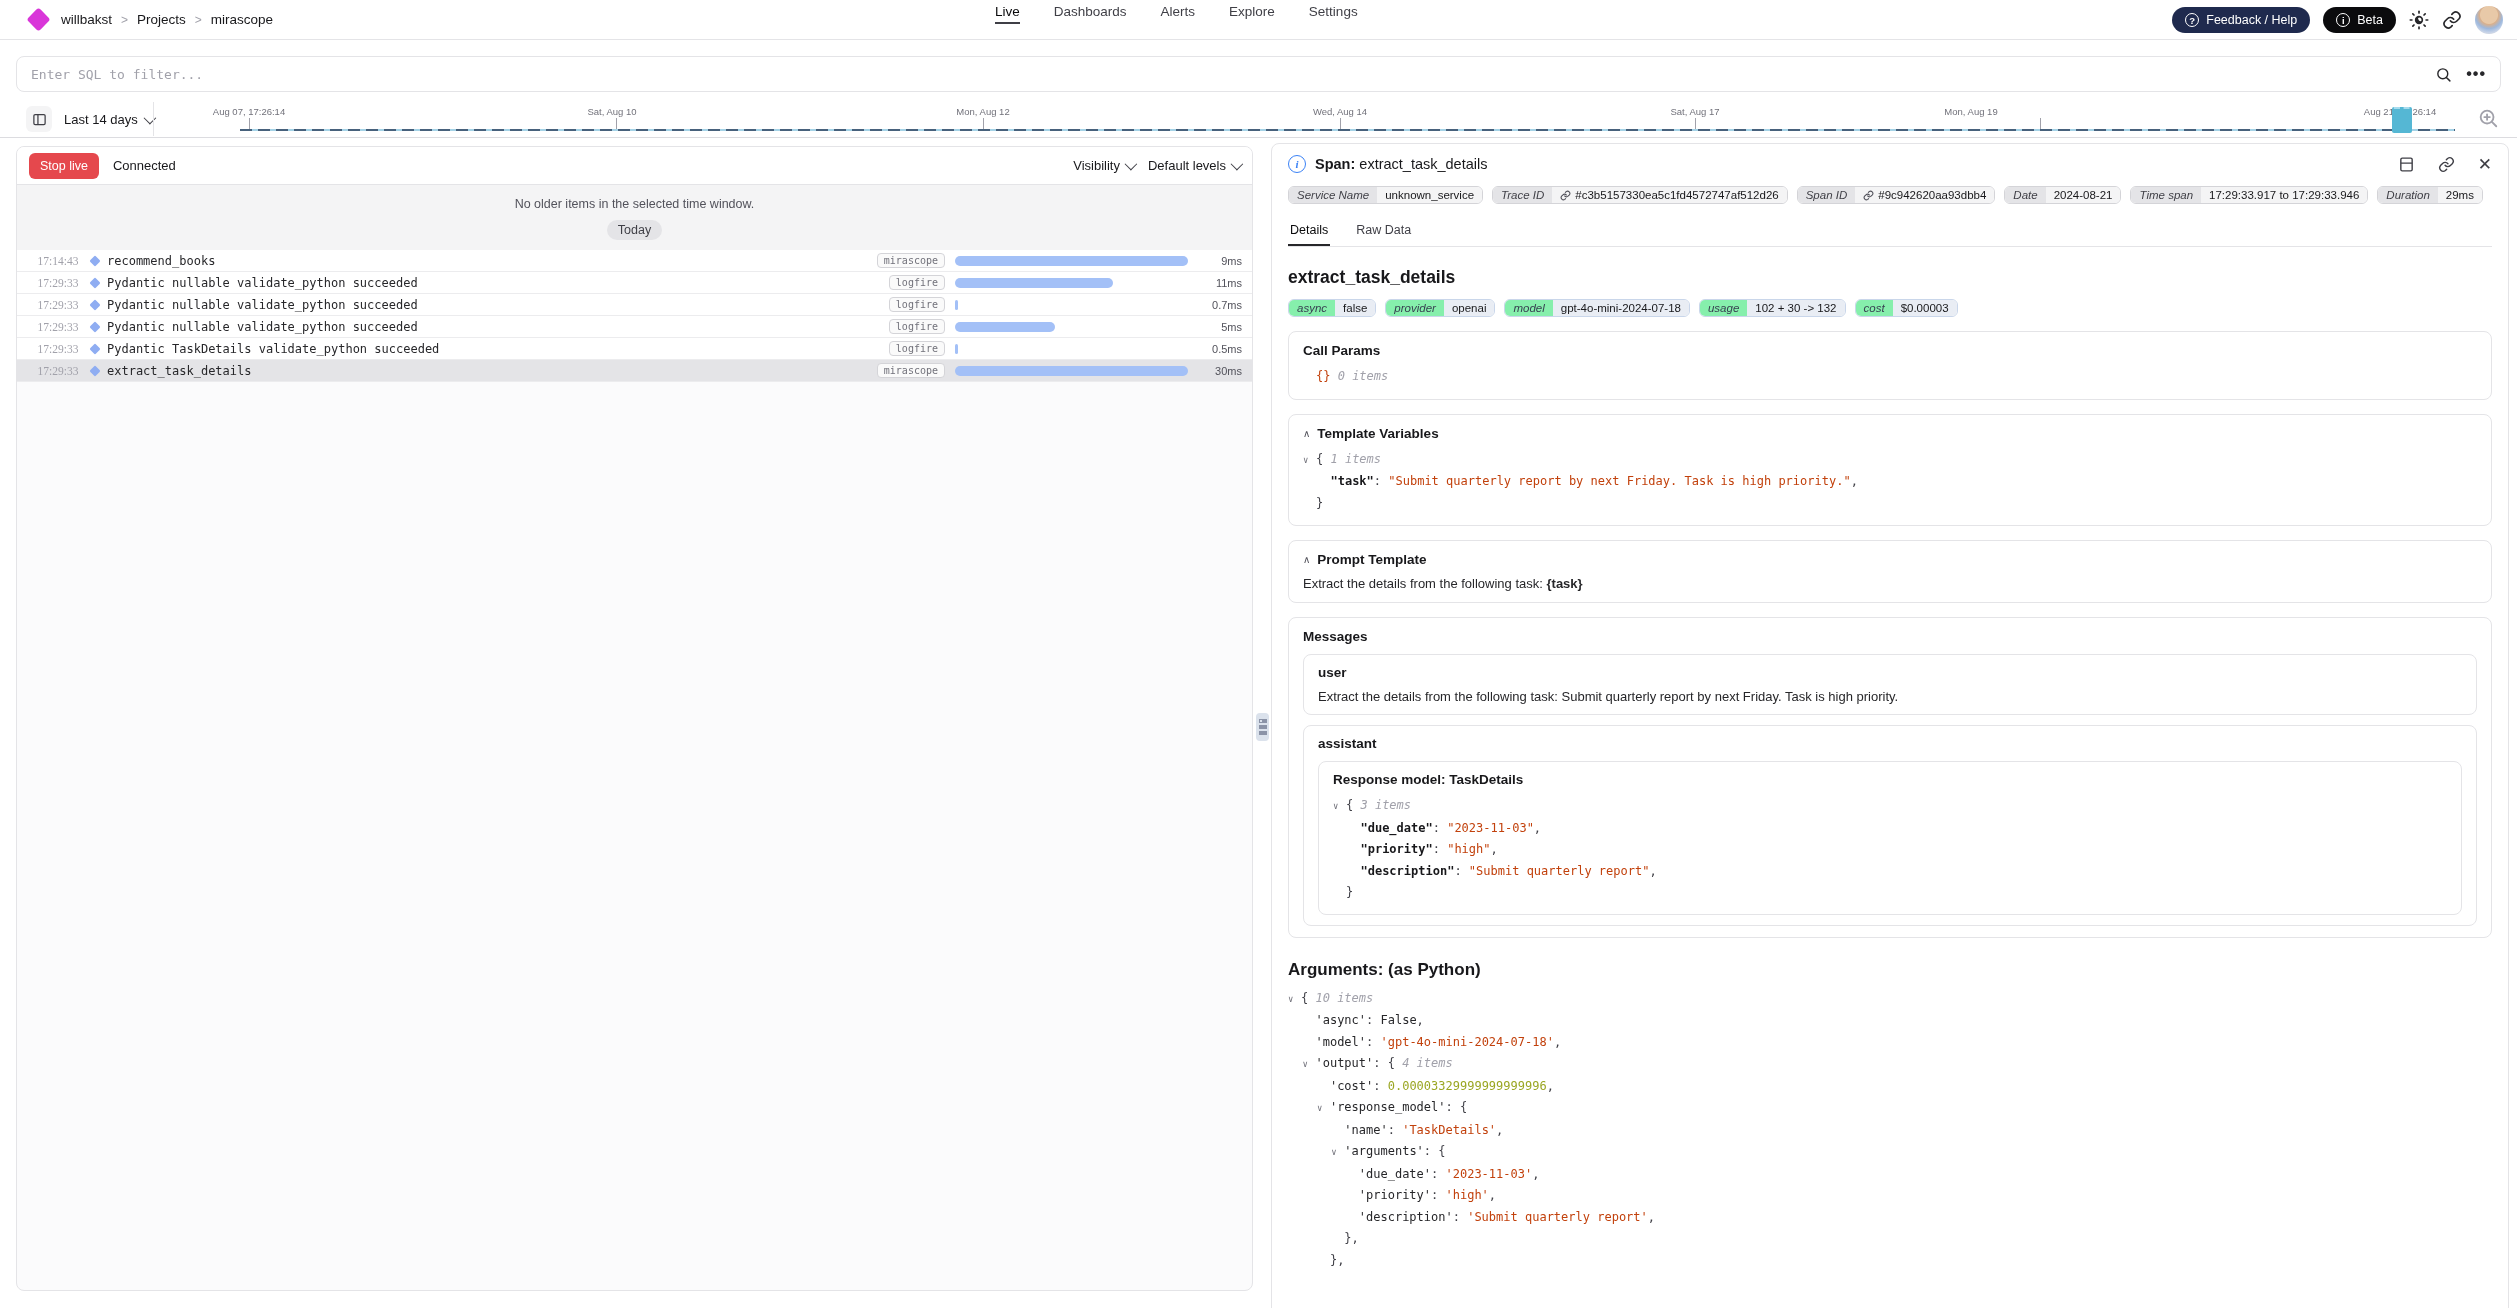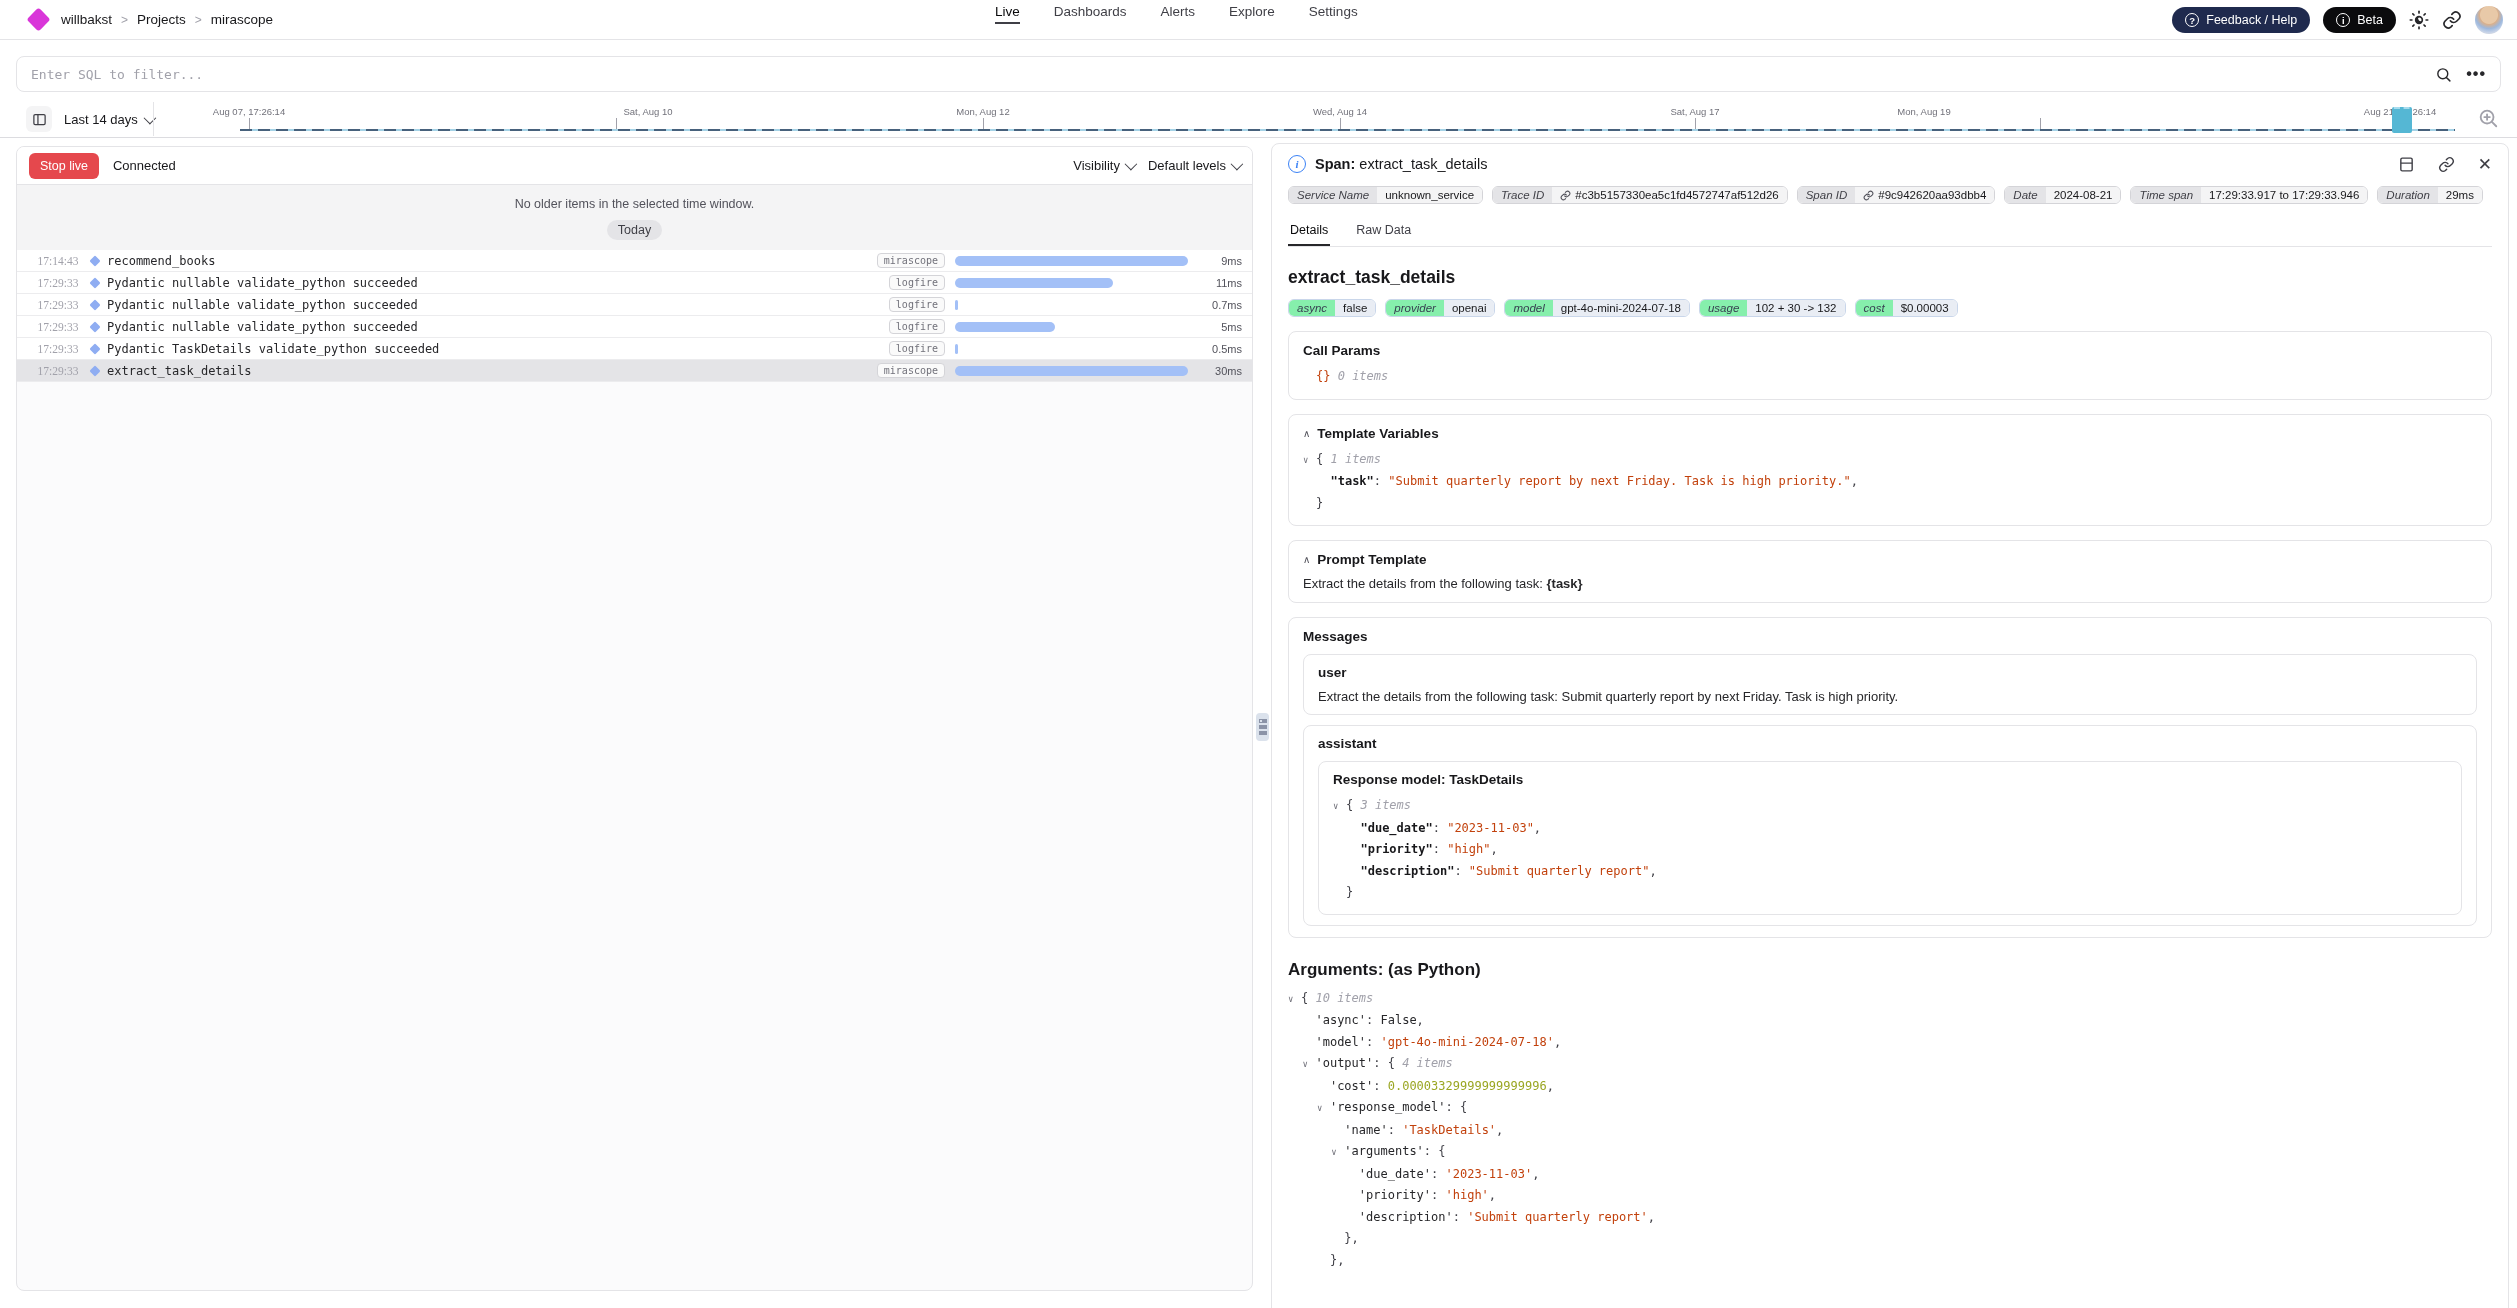--- a/index.html
+++ b/index.html
@@ -187,29 +187,29 @@
     </svg>
   </div>
   <div class="tb-range">
     <span>Last 14 days</span>
     <span class="chev-dn"></span>
   </div>
   <div class="tb-sep"></div>
   <div class="tb-ticks" id="tb-ticks">
       <div class="tb-tick" style="left: 249px;">Aug 07, 17:26:14</div>
       <div class="tb-tickline" style="left: 249px;"></div>
-      <div class="tb-tick" style="left: 648px;">Sat, Aug 10</div>
+      <div class="tb-tick" style="left: 612px;">Sat, Aug 10</div>
       <div class="tb-tickline" style="left: 616px;"></div>
       <div class="tb-tick" style="left: 983px;">Mon, Aug 12</div>
       <div class="tb-tickline" style="left: 983px;"></div>
       <div class="tb-tick" style="left: 1340px;">Wed, Aug 14</div>
       <div class="tb-tickline" style="left: 1340px;"></div>
       <div class="tb-tick" style="left: 1695px;">Sat, Aug 17</div>
       <div class="tb-tickline" style="left: 1695px;"></div>
-      <div class="tb-tick" style="left: 1924px;">Mon, Aug 19</div>
+      <div class="tb-tick" style="left: 1971px;">Mon, Aug 19</div>
       <div class="tb-tickline" style="left: 2040px;"></div>
       <div class="tb-tick" style="left: 2400px;">Aug 21, 17:26:14</div>
       <div class="tb-tickline" style="left: 2400px;"></div>
     </div>
   <div class="tb-dash"></div>
   <div class="tb-sel" id="tb-sel" style="left: 2392px; width: 20px; background: rgb(85, 183, 212);"></div>
   <div class="tb-zoom">
     <svg width="22" height="22" viewBox="0 0 24 24" fill="none" stroke="currentColor" stroke-width="2" stroke-linecap="round">
       <circle cx="11" cy="11" r="7"></circle>
         <line x1="16.5" y1="16.5" x2="21" y2="21"></line>

